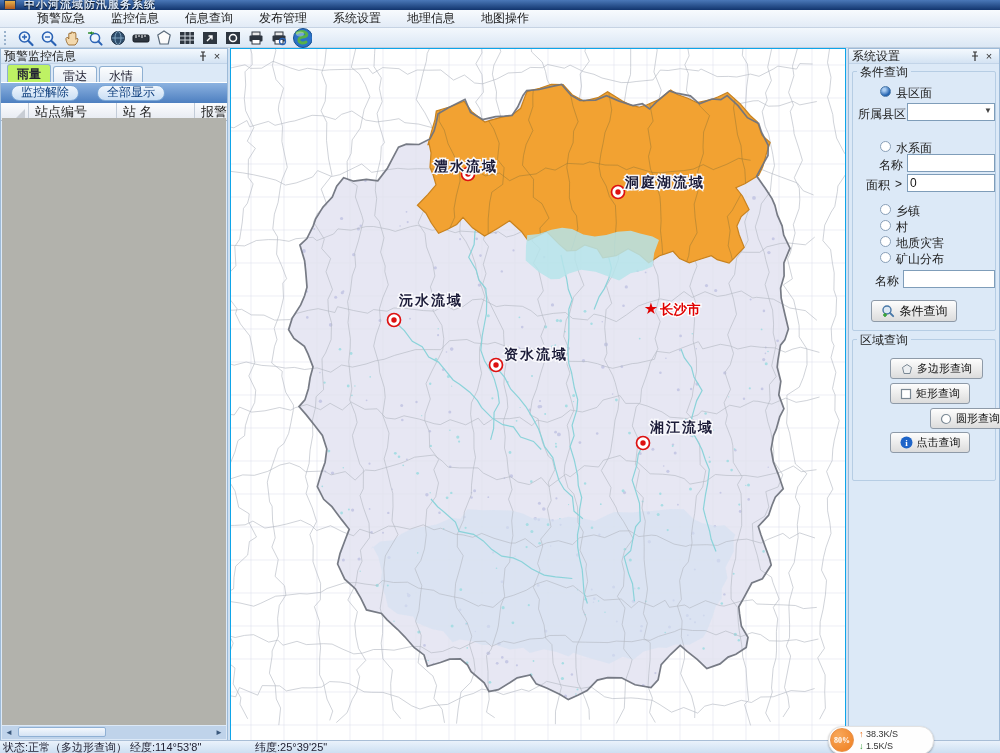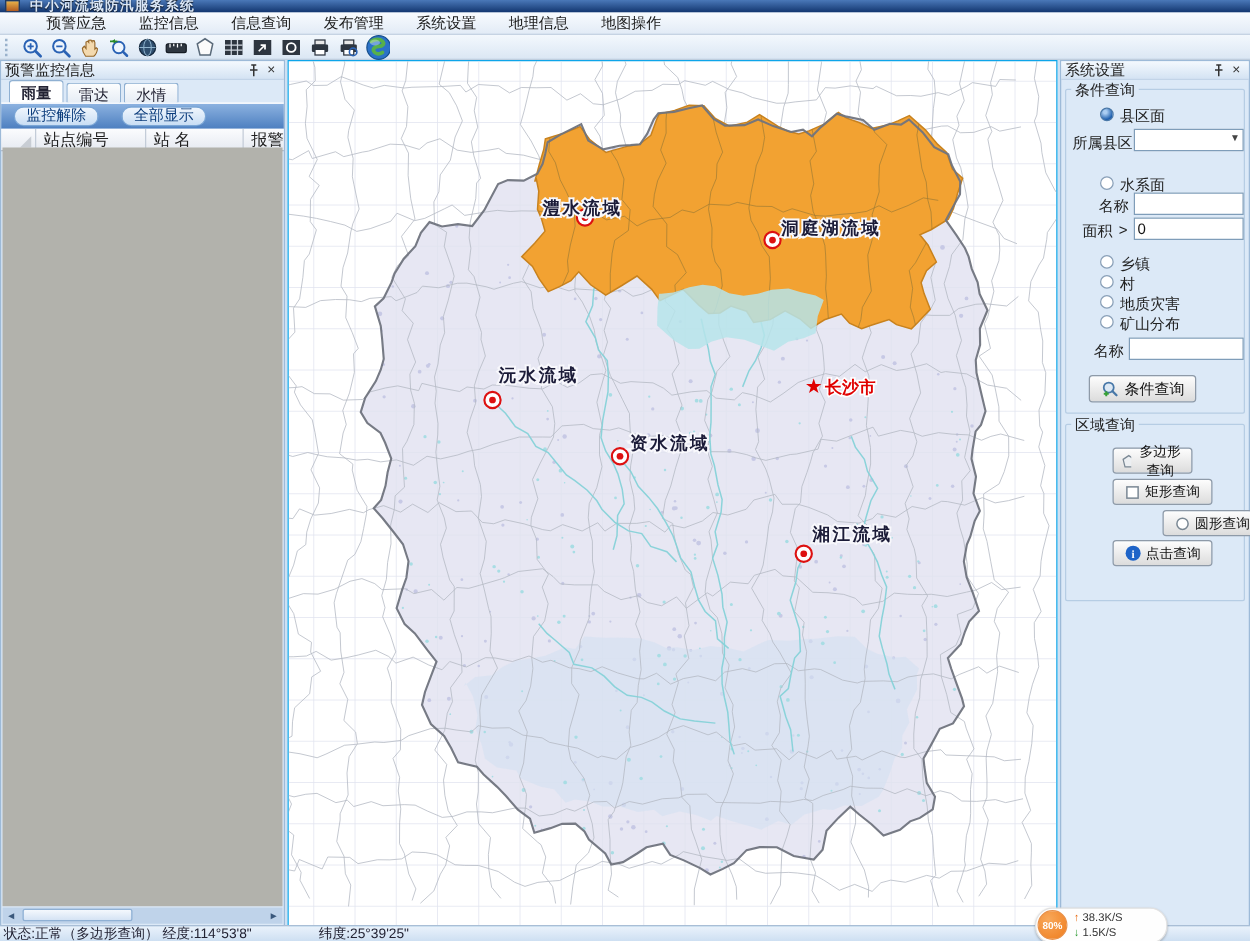--- a/index.html
+++ b/index.html
@@ -23,21 +23,21 @@
   
   .panel{position:absolute;top:48px;bottom:12px;background:#dce9f7;border:1px solid #9dbad8;box-sizing:border-box;}
   .panel-header{height:14px;background:linear-gradient(#f4f9fe,#d4e3f3);display:flex;align-items:center;padding:0 3px;font-size:12px;color:#222;border-bottom:1px solid #c2d4e8;}
   .panel-title{flex:1;line-height:13px;}
   .ph-btn{width:14px;height:13px;display:flex;align-items:center;justify-content:center;color:#333;font-size:11px;}
 
   
   #left-panel{left:0;width:228px;}
   .tabs{height:18px;display:flex;align-items:flex-end;padding-left:6px;background:#dce9f7;}
   .tab{font-size:12px;color:#223;background:linear-gradient(#fcfdfe,#e6edf5);border:1px solid #8fb0d2;border-bottom:none;border-radius:3px 3px 0 0;padding:1px 9px 0 9px;height:14px;margin-right:2px;}
-  .tab.active{background:#ffffff;font-weight:bold;height:16px;}
+  .tab.active{background:#bef264;font-weight:bold;height:16px;}
   .btn-strip{height:20px;background:linear-gradient(#8cb2e0,#4d7fc0);border-top:1px solid #fff;display:flex;align-items:center;gap:18px;padding-left:10px;}
   .strip-btn{font-size:12px;color:#0b3c7c;background:linear-gradient(#f0f6fd,#c9def4);border:1px solid #7aa6d6;border-radius:8px;height:14px;line-height:13px;padding:0 9px;}
   .table-header{height:17px;display:flex;background:linear-gradient(#fbfcfe,#e6eaf1);border-bottom:1px solid #a8b4c4;font-size:13px;color:#222;overflow:hidden;}
   .th{border-right:1px solid #c3ccd8;display:flex;align-items:center;padding-left:6px;box-sizing:border-box;flex-shrink:0;}
   .th-corner{width:28px;position:relative;}
   .sort-tri{position:absolute;right:3px;bottom:2px;width:0;height:0;border-left:9px solid transparent;border-bottom:9px solid #c8cdd4;}
   .table-body{position:absolute;left:1px;right:1px;top:69px;bottom:15px;background:#b2b2ac;}
   .hscroll{position:absolute;left:1px;right:1px;bottom:1px;height:13px;background:#bfd3ea;}
   .hs-arrow{position:absolute;top:0;width:14px;height:13px;color:#3a587c;font-size:8px;line-height:13px;text-align:center;}
   .hs-left{left:0;} .hs-right{right:0;}
@@ -59,21 +59,21 @@
   .combo .arrow{position:absolute;right:2px;top:2px;font-size:8px;color:#444;}
   .qbtn{position:absolute;display:flex;align-items:center;justify-content:center;gap:5px;background:linear-gradient(#fdfdfd,#dcdcdc);border:1px solid #8e9aa8;border-radius:3px;font-size:12px;color:#111;box-sizing:border-box;}
   .qbtn.small{font-size:11px;gap:4px;}
 
   
   .statusbar{position:absolute;left:0;right:0;bottom:0;height:12px;background:linear-gradient(#eaf2fb,#cddff2);border-top:1px solid #a9bed6;font-size:11px;color:#223;}
   .statusbar span{position:absolute;top:0;line-height:12px;white-space:nowrap;}
 
   
   .net-widget{position:absolute;left:828px;top:726px;width:104px;height:27px;background:#fefefe;border:1px solid #e2e2e2;border-radius:14px;box-shadow:0 1px 2px rgba(0,0,0,.25);}
-  .net-circle{position:absolute;left:1px;top:1px;width:24px;height:24px;border-radius:50%;background:radial-gradient(circle at 35% 30%,#f8a85a,#ef7d1e);border:1px solid #e8914a;box-sizing:border-box;color:#fff;font-size:8px;font-weight:bold;display:flex;align-items:center;justify-content:center;}
+  .net-circle{position:absolute;left:1px;top:1px;width:24px;height:24px;border-radius:50%;background:radial-gradient(circle at 35% 30%,#f8a85a,#ef7d1e);border:1px solid #e8914a;box-sizing:border-box;color:#fff;font-size:8px;font-weight:bold;display:flex;align-items:center;justify-content:center;font-family:Liberation Serif, serif;}
   .net-rows{position:absolute;left:30px;top:1px;font-size:9px;color:#333;line-height:12px;white-space:nowrap;}
   .up-arrow{color:#e86a10;font-weight:bold;}
   .down-arrow{color:#2a9a30;font-weight:bold;}
 </style>
 </head>
 <body>
 
 <div id="app">
 
   <div class="titlebar">
@@ -984,21 +984,21 @@
               <circle cx="6" cy="6" r="4" fill="#dce8f4" stroke="#4878a8" stroke-width="1.4"></circle>
               <path d="M9 9l3.2 3.2" stroke="#4878a8" stroke-width="1.8" stroke-linecap="round"></path>
               <path d="M2 11h4M4 9v4" stroke="#35a035" stroke-width="1.6"></path>
             </svg>
           <span>条件查询</span>
         </button>
       </div>
 
       <div class="group" style="top:276px;height:140px;">
         <span class="group-title">区域查询</span>
-        <button class="qbtn small" style="left:37px;top:18px;width:64px;height:21px;">
+        <button class="qbtn small" style="left:37px;top:18px;width:93px;height:21px;">
           <svg width="12" height="12">
               <path d="M6 1.5l4.5 3-1.5 6H3L1.5 4.5z" fill="#eceff2" stroke="#7a8894" stroke-width="1"></path>
             </svg>
           <span>多边形查询</span>
         </button>
         <button class="qbtn small" style="left:37px;top:43px;width:80px;height:21px;">
           <svg width="12" height="12">
               <rect x="1.5" y="1.5" width="9" height="9" fill="#fff" stroke="#7a8894" stroke-width="1.2"></rect>
             </svg>
           <span>矩形查询</span>

